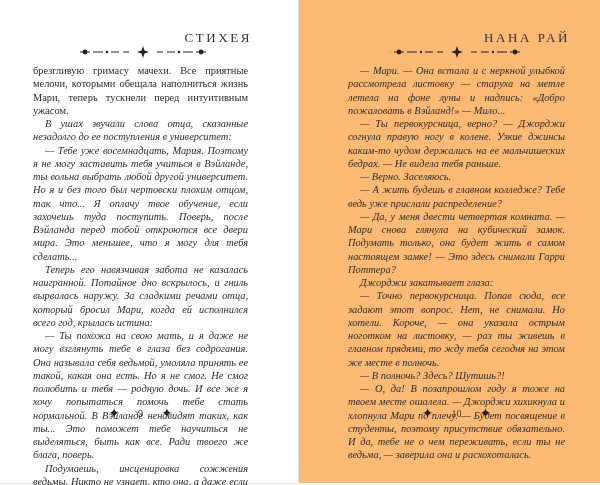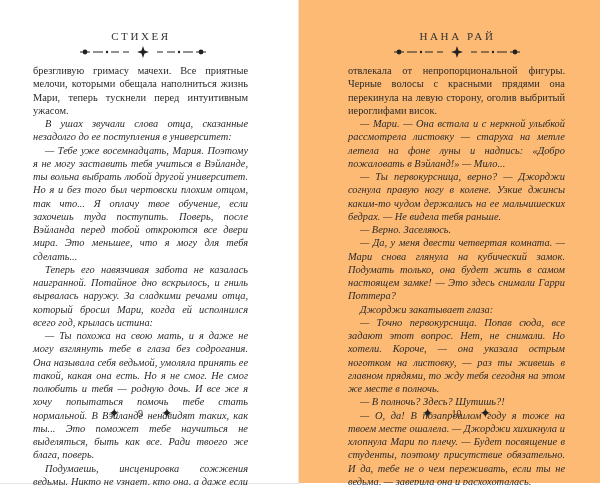--- a/index.html
+++ b/index.html
@@ -1,21 +1,21 @@
 <!DOCTYPE html>
 <html><head>
 <meta charset="utf-8">
 <style>
   html, body { margin:0; padding:0; }
   body { width:600px; height:485px; background:#ffffff; position:relative; overflow:hidden; font-family:"Liberation Serif", "DejaVu Serif", serif; color:#2a2a2a; }
   .spread { position:absolute; left:0; top:0; width:600px; height:485px; }
   .page { position:absolute; top:0; height:483px; background:#ffffff; }
   .page.left { left:0; width:298px; border-right:1px solid #e4e4e4; border-bottom:1px solid #e8e8e8; box-shadow: 1px 0 2px rgba(0,0,0,0.04); }
   .page.right { left:299px; width:301px; background:#fdba74; }
-  .running-head { position:absolute; top:30px; left:0; right:0; text-align:center; font-size:11px; letter-spacing:2.6px; color:#333; }
+  .running-head { position:absolute; top:30px; left:0; right:0; text-align:right; font-size:13px; letter-spacing:2.6px; color:#333; }
   .page.left .running-head { left:30px; right:46px; }
   .page.right .running-head { left:46px; right:30px; }
   .ornament { position:absolute; top:46px; height:12px; }
   .page.left .ornament { left:33px; width:220px; }
   .page.right .ornament { left:48px; width:220px; }
   .ornament svg { display:block; }
   .body-text { position:absolute; top:64px; font-size:10.4px; line-height:13.25px; text-align:justify; color:#2b2b2b; }
   .page.left .body-text { left:33px; width:215px; }
   .page.right .body-text { left:49px; width:217px; }
   .body-text p { margin:0; text-indent:0; }
@@ -104,24 +104,24 @@
         <line x1="124" y1="6" x2="130" y2="6" stroke="#222"></line>
         <line x1="134" y1="6" x2="142" y2="6" stroke="#222"></line>
         <circle cx="146" cy="6" r="1.2" fill="#222"></circle>
         <line x1="150" y1="6" x2="160" y2="6" stroke="#222"></line>
         <circle cx="168" cy="6" r="2.4" fill="#222"></circle>
           <line x1="163" y1="6" x2="173" y2="6" stroke="#222"></line>
         <line x1="175" y1="6" x2="220" y2="6" stroke="url(#fadeR2)" stroke-width="1.2"></line>
       </svg>
     </div>
     <div class="body-text">
-      <p class="cont">отвлекала от непропорциональной фигуры. Черные волосы с красными прядями она перекинула на левую сторону, оголив выбритый иероглифами висок.</p>
       <p class="ind">— Мари. — Она встала и с неркной улыбкой рассмотрела листовку — старуха на метле летела на фоне луны и надпись: «Добро пожаловать в Вэйланд!» — Мило...</p>
       <p class="ind">— Ты первокурсница, верно? — Джорджи согнула правую ногу в колене. Узкие джинсы каким-то чудом держались на ее мальчишеских бедрах. — Не видела тебя раньше.</p>
       <p class="ind">— Верно. Заселяюсь.</p>
+      <p class="ind">— А жить будешь в главном колледже? Тебе ведь уже прислали распределение?</p>
       <p class="ind">— Да, у меня двести четвертая комната. — Мари снова глянула на кубический замок. Подумать только, она будет жить в самом настоящем замке! — Это здесь снимали Гарри Поттера?</p>
       <p class="ind">Джорджи закатывает глаза:</p>
       <p class="ind">— Точно первокурсница. Попав сюда, все задают этот вопрос. Нет, не снимали. Но хотели. Короче, — она указала острым ноготком на листовку, — раз ты живешь в главном прядями, то жду тебя сегодня на этом же месте в полночь.</p>
       <p class="ind">— В полночь? Здесь? Шутишь?!</p>
       <p class="ind">— О, да! В позапрошлом году я тоже на твоем месте ошалела. — Джорджи хихикнула и хлопнула Мари по плечу. — Будет посвящение в студенты, поэтому присутствие обязательно. И да, тебе не о чем переживать, если ты не ведьма, — заверила она и расхохоталась.</p>
 
     </div>
     <div class="folio">
       <span class="star">✦</span>
       <span>10</span>

